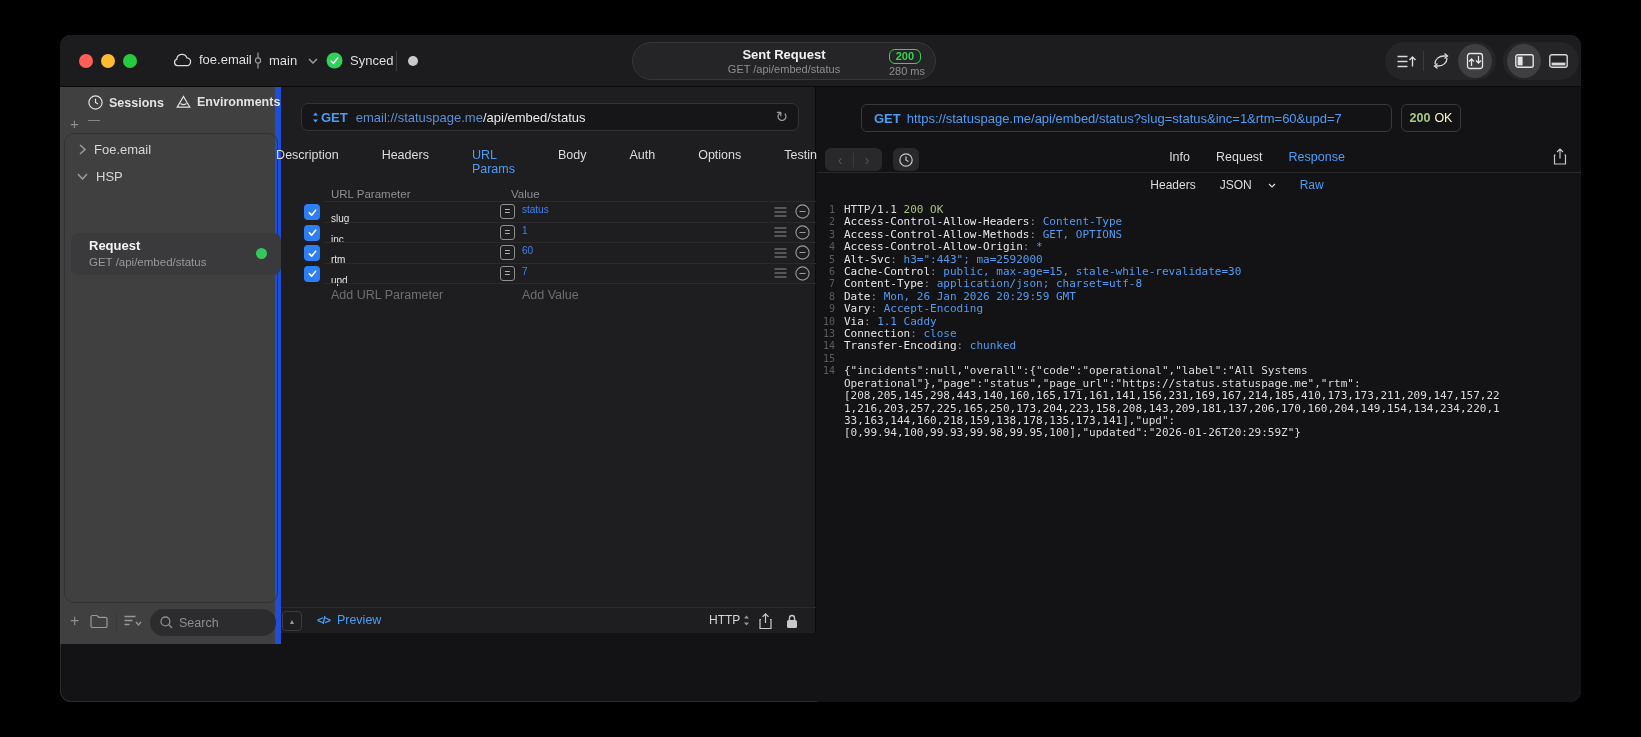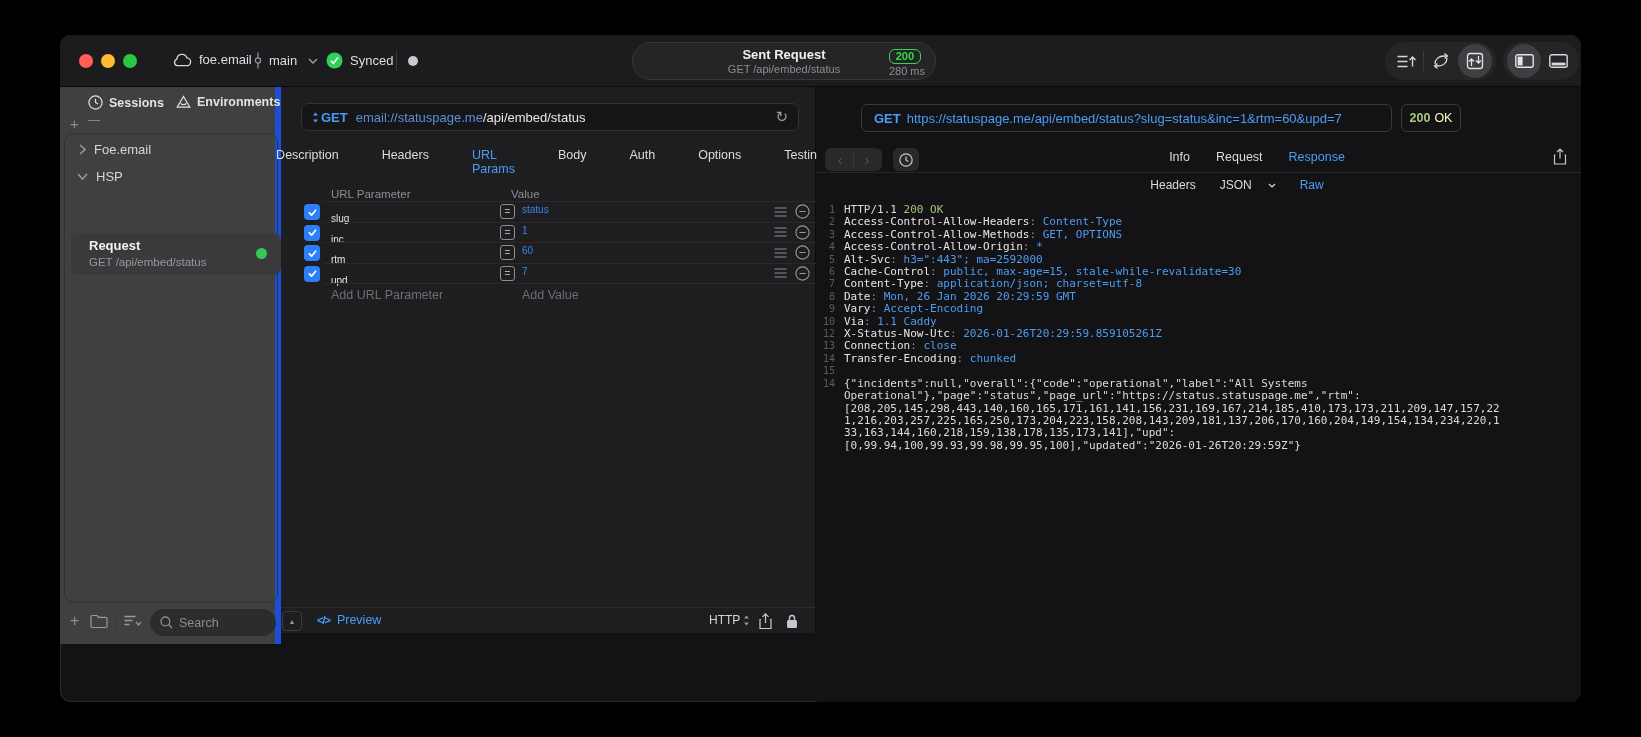--- a/index.html
+++ b/index.html
@@ -493,24 +493,20 @@
      </div>
           <div class="rline">
        <span class="lnum">9</span>
        <span class="ltext"><span class="seg-name">Vary</span><span class="seg-punct">: </span><span class="seg-value">Accept-Encoding</span></span>
      </div>
           <div class="rline">
        <span class="lnum">10</span>
        <span class="ltext"><span class="seg-name">Via</span><span class="seg-punct">: </span><span class="seg-value">1.1 Caddy</span></span>
      </div>
           <div class="rline">
-       <span class="lnum">12</span>
-       <span class="ltext"><span class="seg-name">X-Status-Now-Utc</span><span class="seg-punct">: </span><span class="seg-value">2026-01-26T20:29:59.859105261Z</span></span>
-     </div>
-          <div class="rline">
        <span class="lnum">13</span>
        <span class="ltext"><span class="seg-name">Connection</span><span class="seg-punct">: </span><span class="seg-value">close</span></span>
      </div>
           <div class="rline">
        <span class="lnum">14</span>
        <span class="ltext"><span class="seg-name">Transfer-Encoding</span><span class="seg-punct">: </span><span class="seg-value">chunked</span></span>
      </div>
           <div class="rline">
        <span class="lnum">15</span>
        <span class="ltext">&nbsp;</span>

